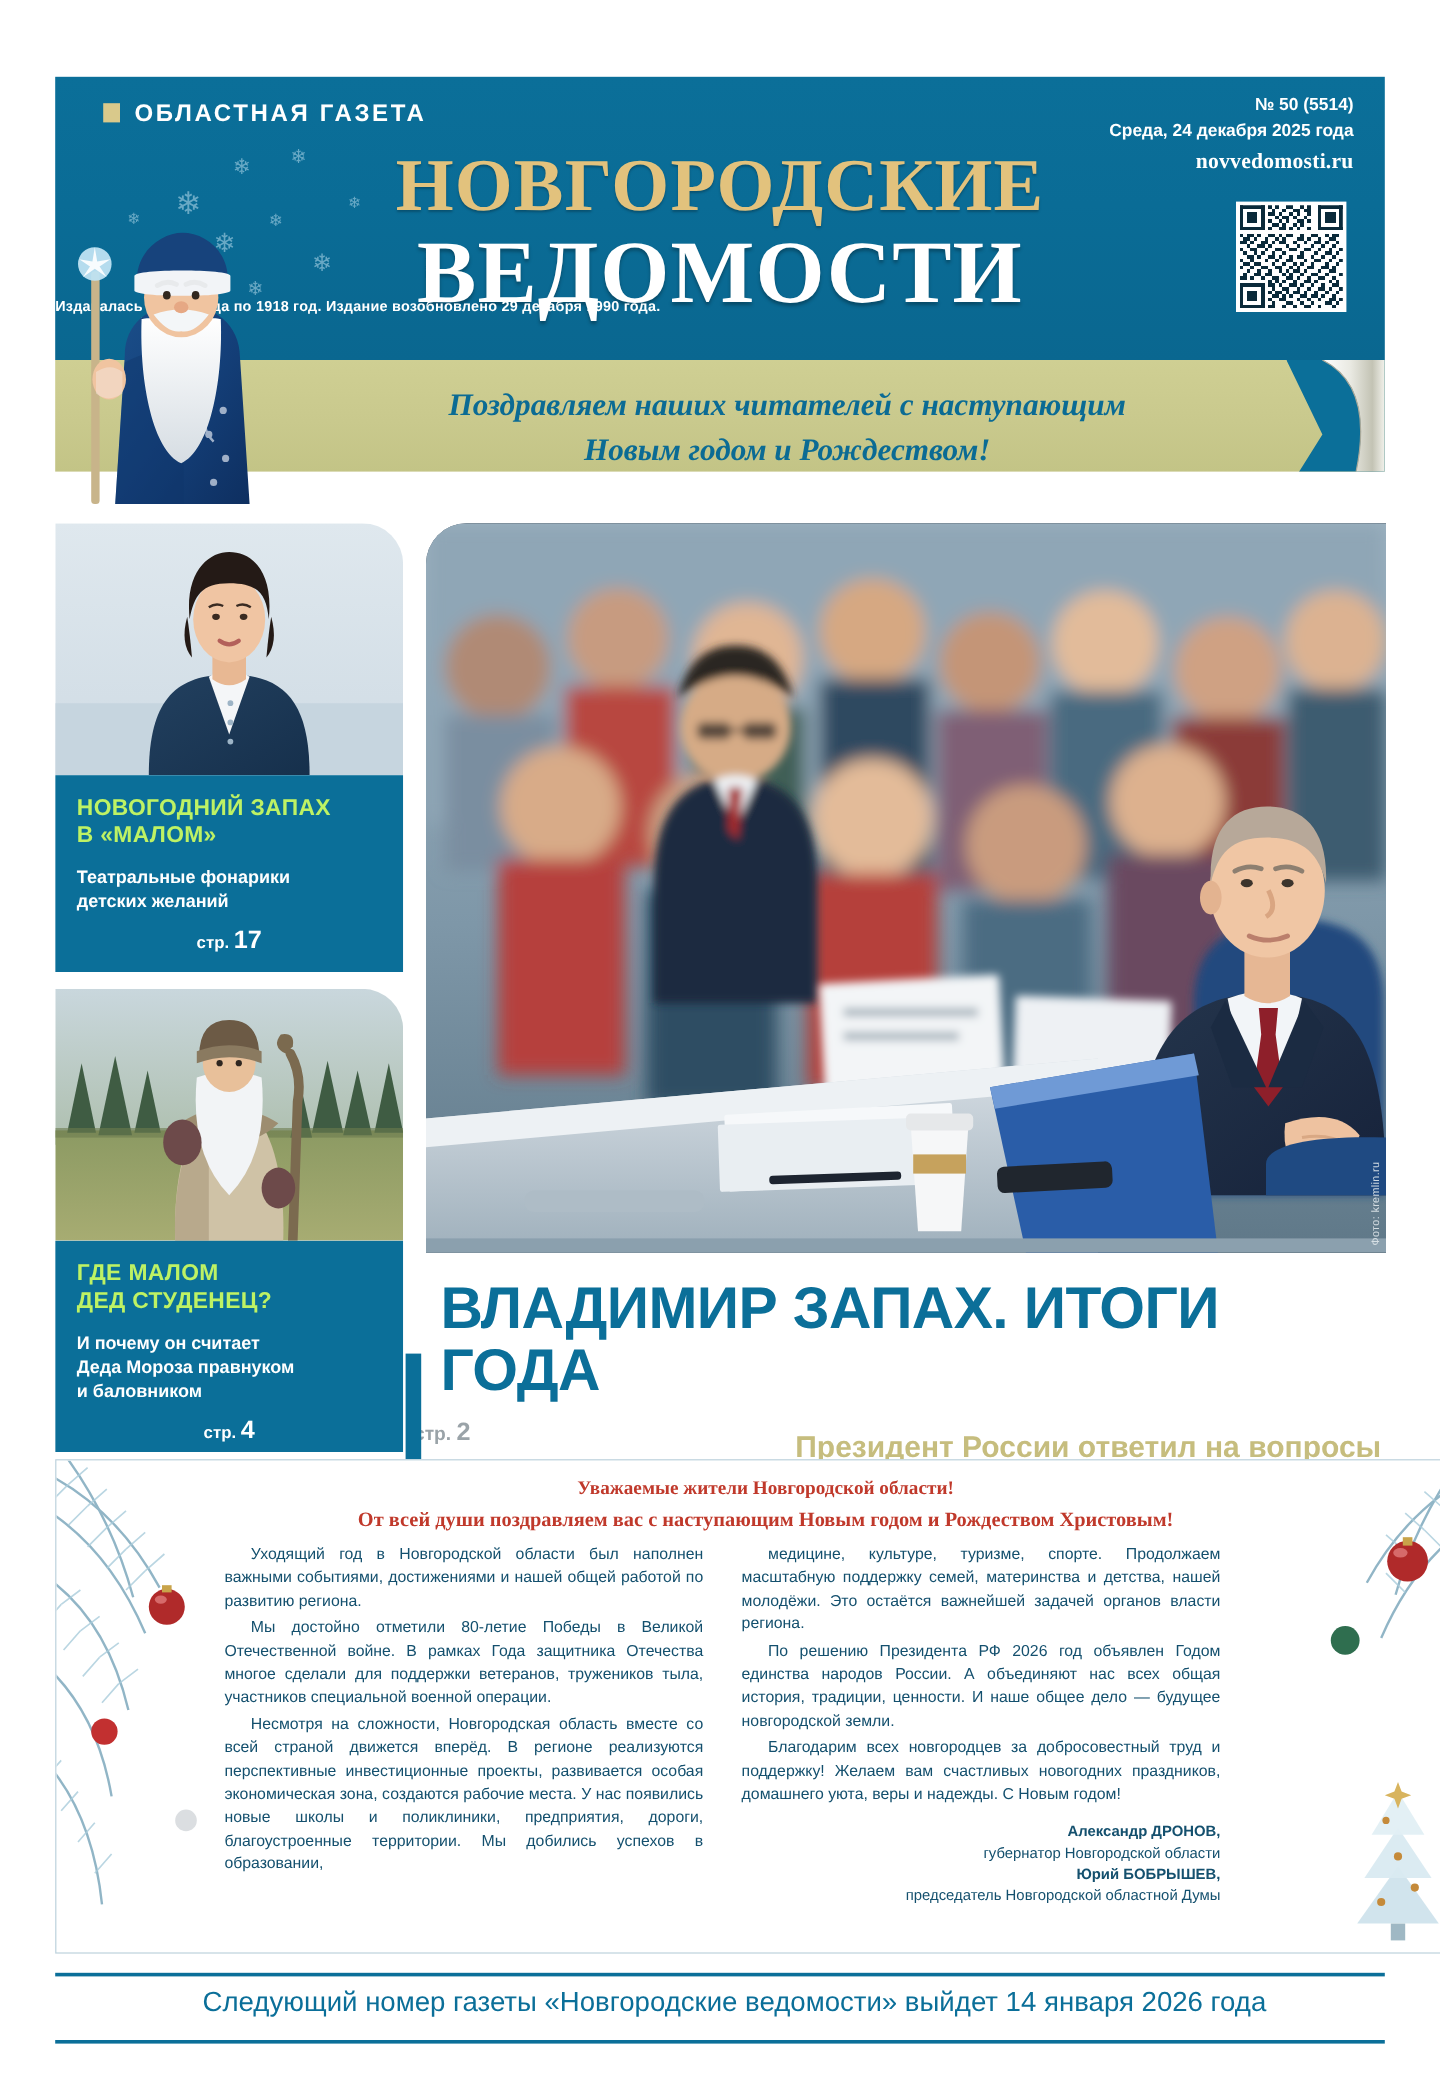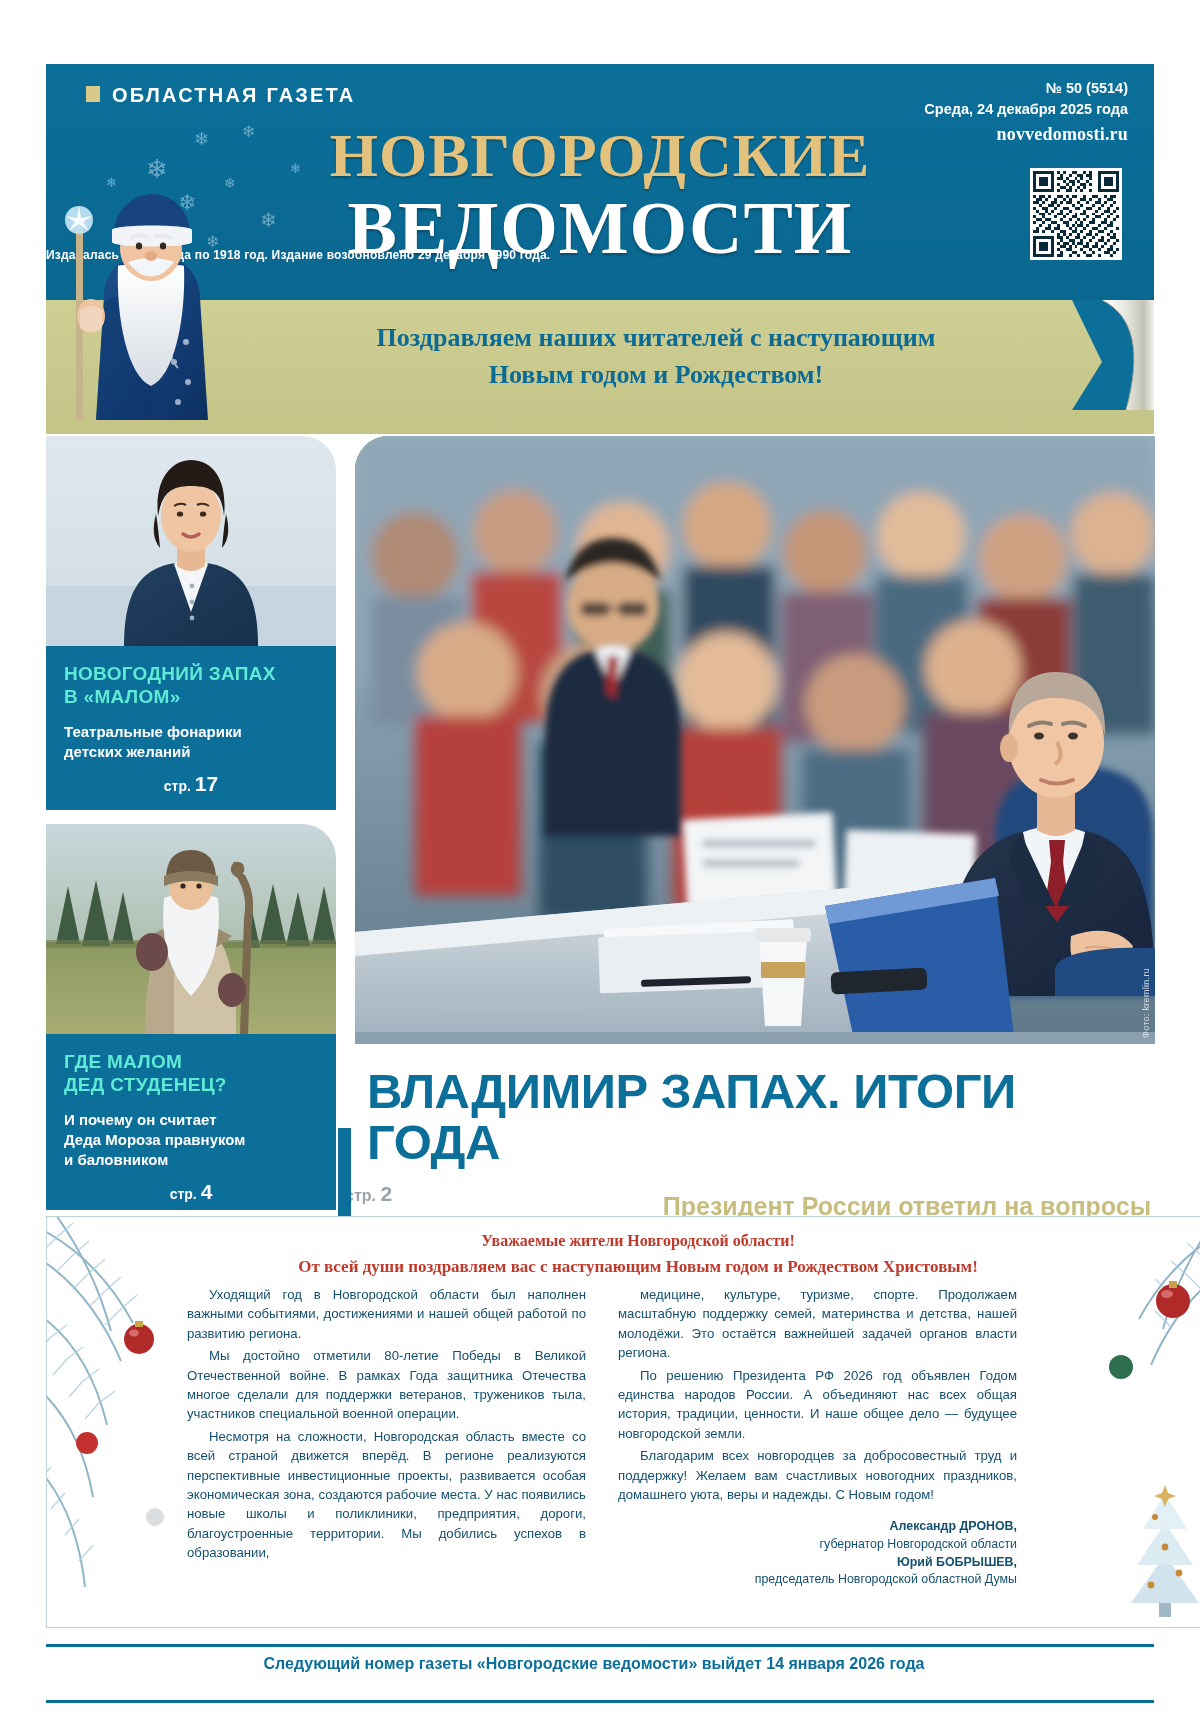--- a/index.html
+++ b/index.html
@@ -77,42 +77,43 @@
   }
 
   
   .santa {
     position:absolute; left:58px; top:190px; width:210px; height:230px;
     z-index:6;
   }
 
   
   .banner {
-    position:absolute; left:46px; top:300px; width:1108px; height:134px;
+    position:absolute; left:46px; top:300px; width:1108px; height:93px;
     background:linear-gradient(180deg,#cfcf93 0%, #c9c98d 55%, #c3c486 100%);
     overflow:hidden;
+    font-style:italic;
   }
   .banner-text {
     position:absolute; left:230px; top:20px; width:760px;
     text-align:center; color:#0b6b94;
     font-size:26px; font-weight:bold; line-height:1.42;
     font-family:"Liberation Serif", serif;
   }
   .banner-curl {
     position:absolute; right:0; top:0; width:82px; height:110px;
   }
 
   
   .teaser { position:absolute; width:290px; overflow:hidden; }
   .teaser .photo { width:100%; position:relative; overflow:hidden; }
   .teaser .body {
     background:#0b6f99; padding:16px 18px 12px 18px; position:relative;
   }
   .teaser h3 {
-    margin:0 0 14px 0; color:#5eead4;
+    margin:0 0 14px 0; color:#bef264;
     font-size:19px; font-weight:bold; line-height:1.22; letter-spacing:.3px;
   }
   .teaser p {
     margin:0; color:#ffffff; font-size:15px; font-weight:bold; line-height:1.32;
   }
   .pagenum {
     text-align:center; color:#ffffff; font-size:14px; font-weight:bold;
     margin-top:10px;
   }
   .pagenum b { font-size:21px; }
@@ -194,23 +195,23 @@
   
   .footer-rule-top {
     position:absolute; left:46px; top:1644px; width:1108px; height:3px;
     background:#0b6f99;
   }
   .footer-rule-bot {
     position:absolute; left:46px; top:1700px; width:1108px; height:3px;
     background:#0b6f99;
   }
   .footer-text {
-    position:absolute; left:40px; top:1655px; width:1108px;
+    position:absolute; left:58px; top:1655px; width:1108px;
     text-align:center; color:#0b6f99;
-    font-size:16px; font-weight:bold;
+    font-size:23px; font-weight:normal;
   }
 </style>
 </head>
 <body>
 
 <div class="page">
 
   <div class="masthead">
 
     <span class="snowflake" style="left:100px;top:92px;font-size:26px;">❄</span>

